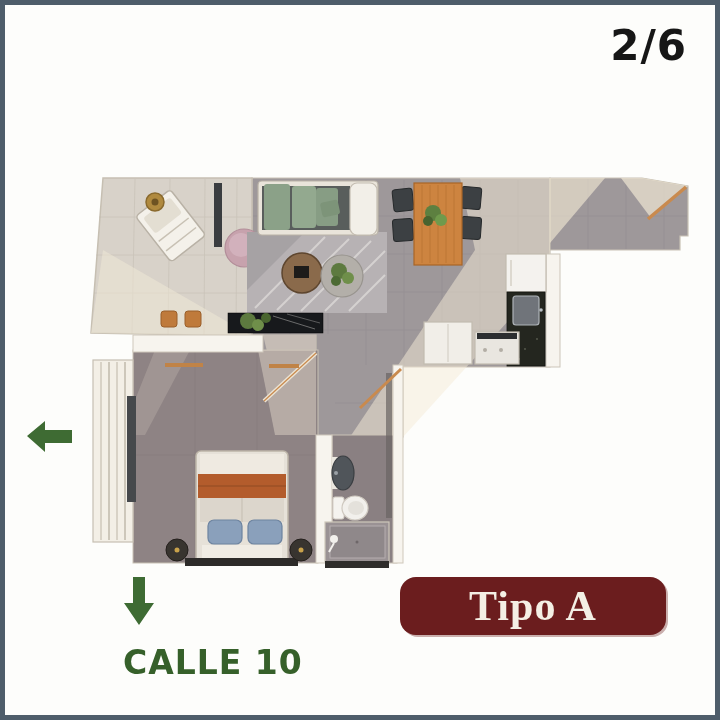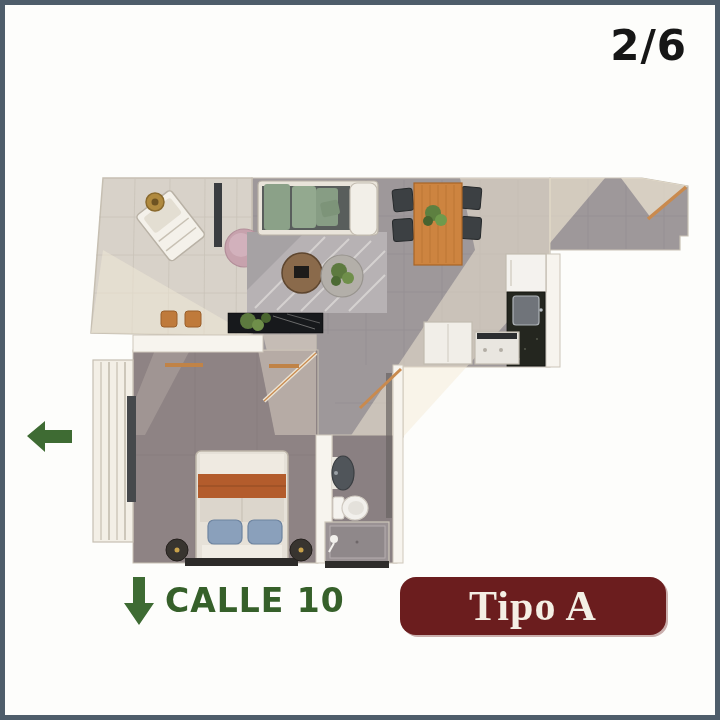--- a/index.html
+++ b/index.html
@@ -7,21 +7,21 @@
     position:relative;width:720px;height:720px;box-sizing:border-box;
     background:#fdfdfb;border:5px solid #4e5d6a;overflow:hidden;
     font-family:"DejaVu Sans",sans-serif;
   }
   .page-indicator{
     position:absolute;top:16px;right:28px;
     font-size:42px;font-weight:bold;color:#161616;letter-spacing:1px;
   }
   .plan-svg{position:absolute;left:0;top:0;}
   .street-label{
-    position:absolute;left:118px;top:570px;display:flex;align-items:flex-start;gap:10px;
+    position:absolute;left:118px;top:570px;display:flex;align-items:flex-start;gap:10px;flex-direction:column;
   }
   .street-text{
     font-size:33px;font-weight:bold;color:#36602a;letter-spacing:1px;line-height:52px;
   }
   .banner{
     position:absolute;left:395px;top:572px;width:266px;height:58px;
     background:#6b1d1e;display:flex;align-items:center;justify-content:center;
     box-shadow:2px 2px 0 rgba(107,29,30,0.35);
     border-radius:16px;
   }

